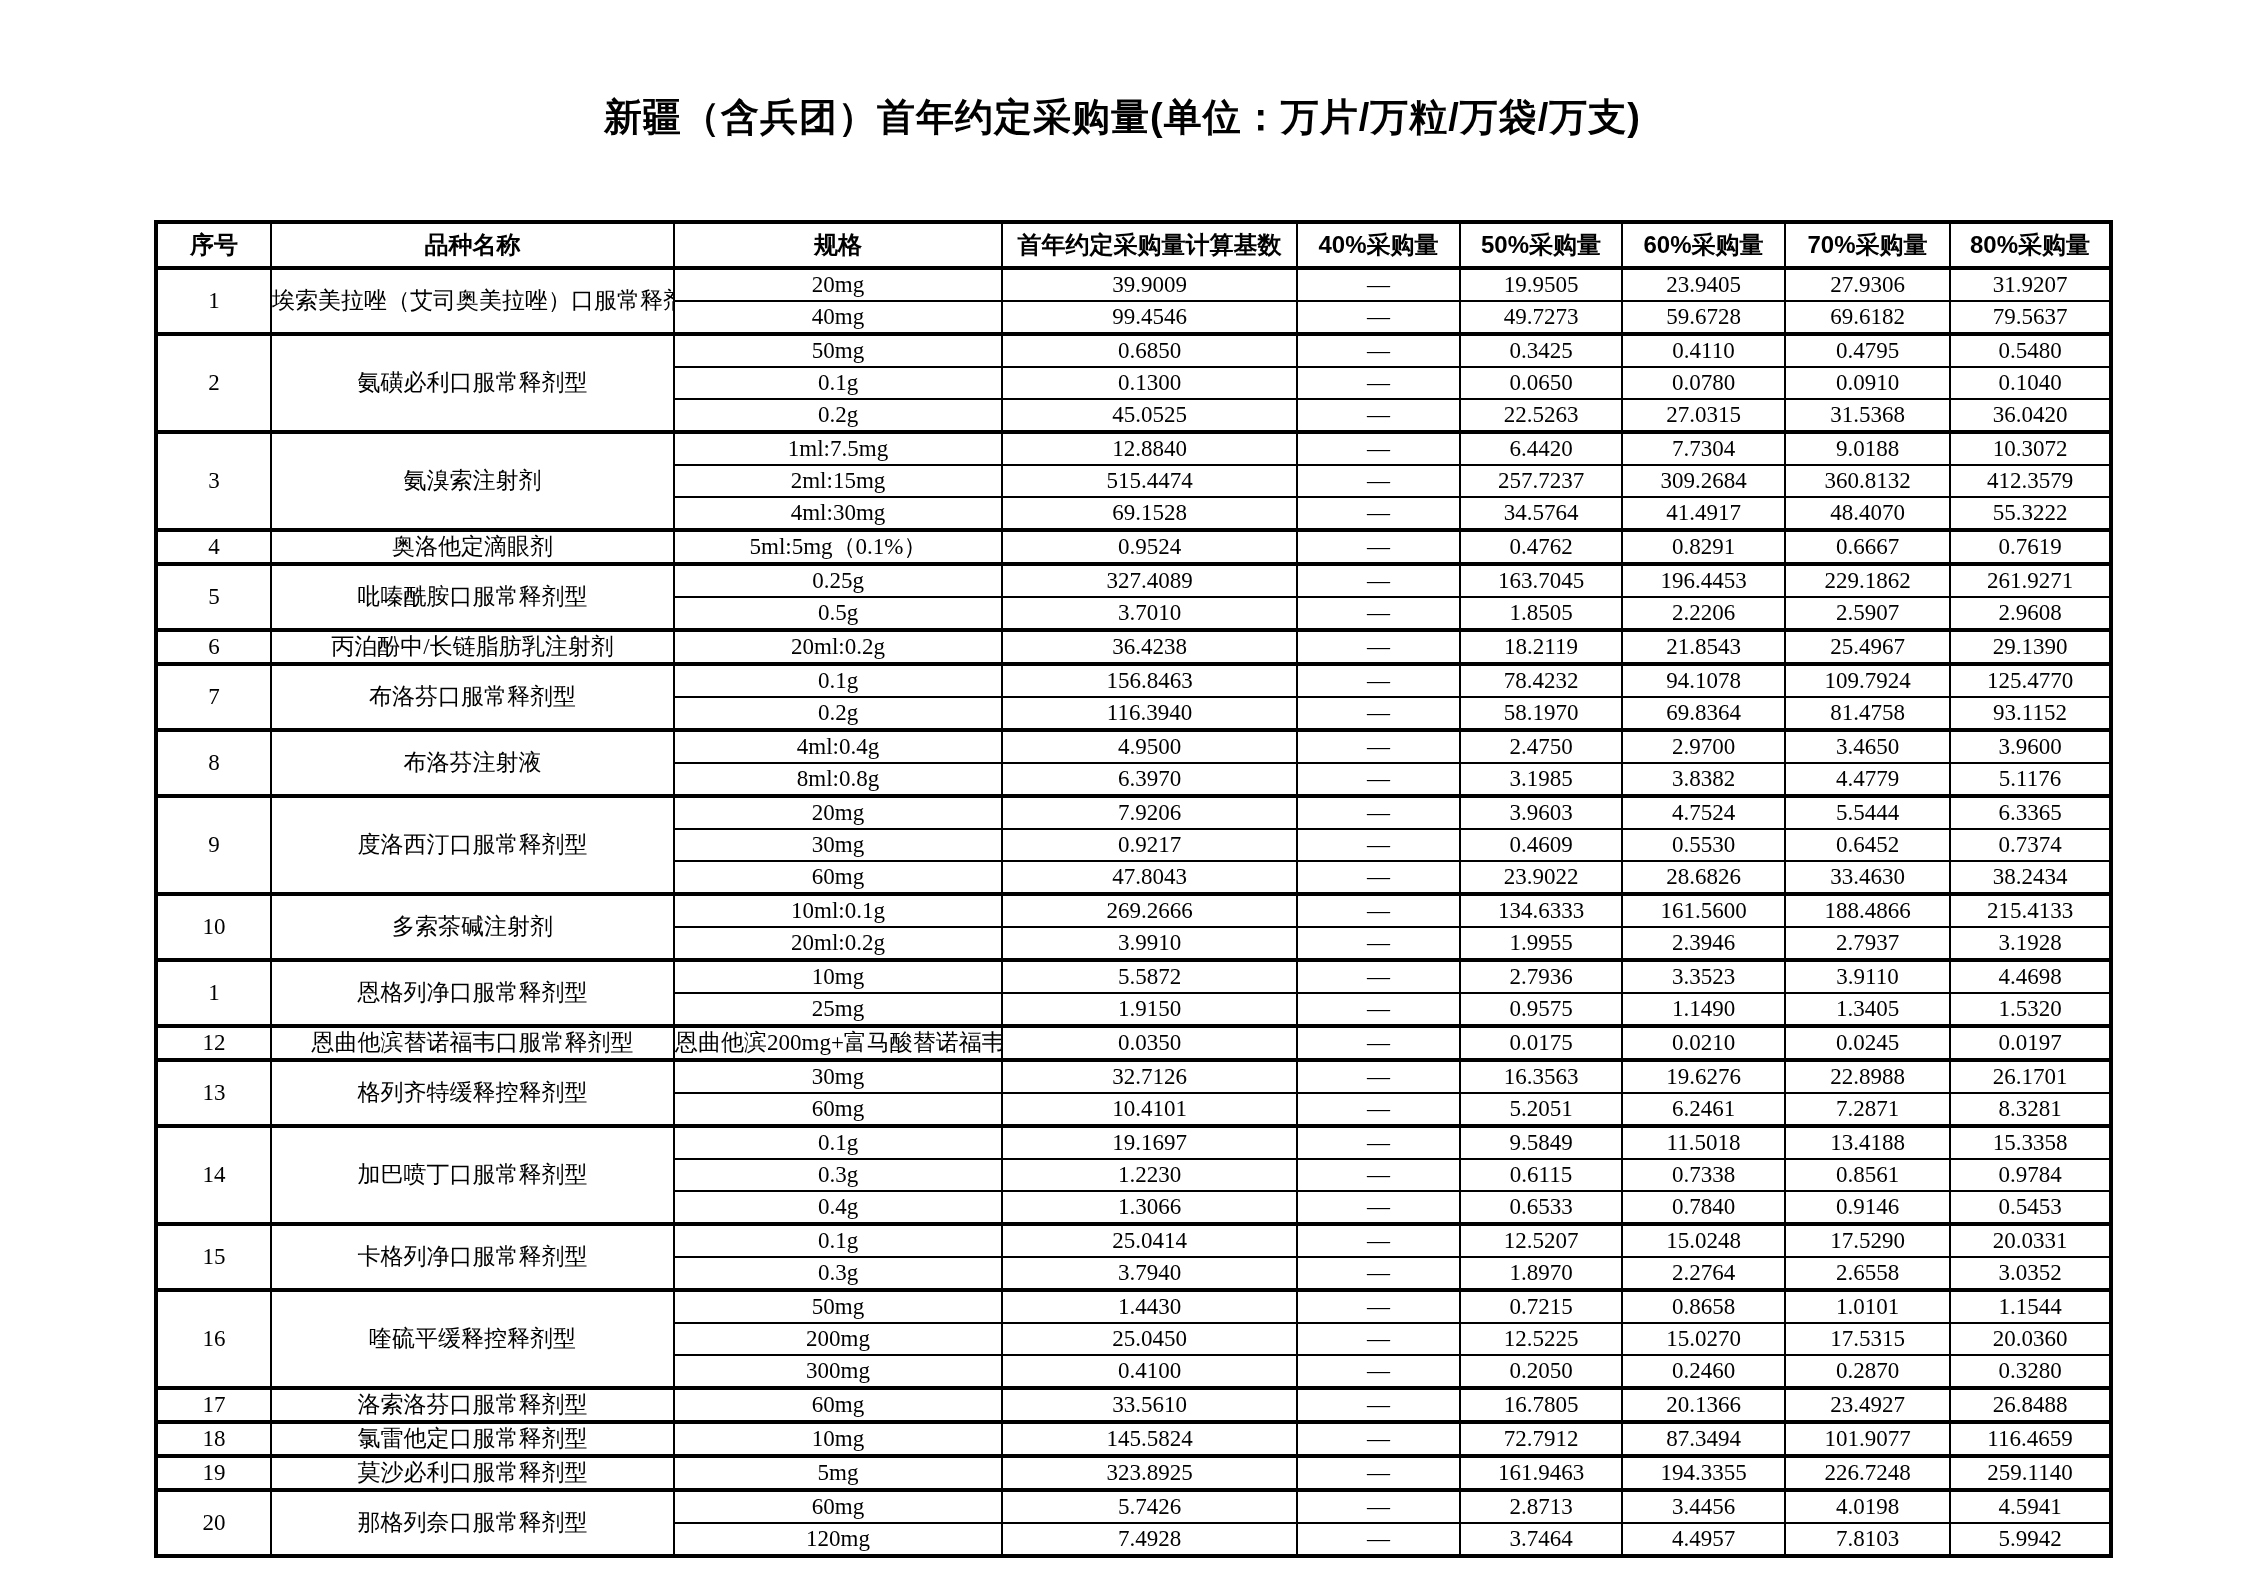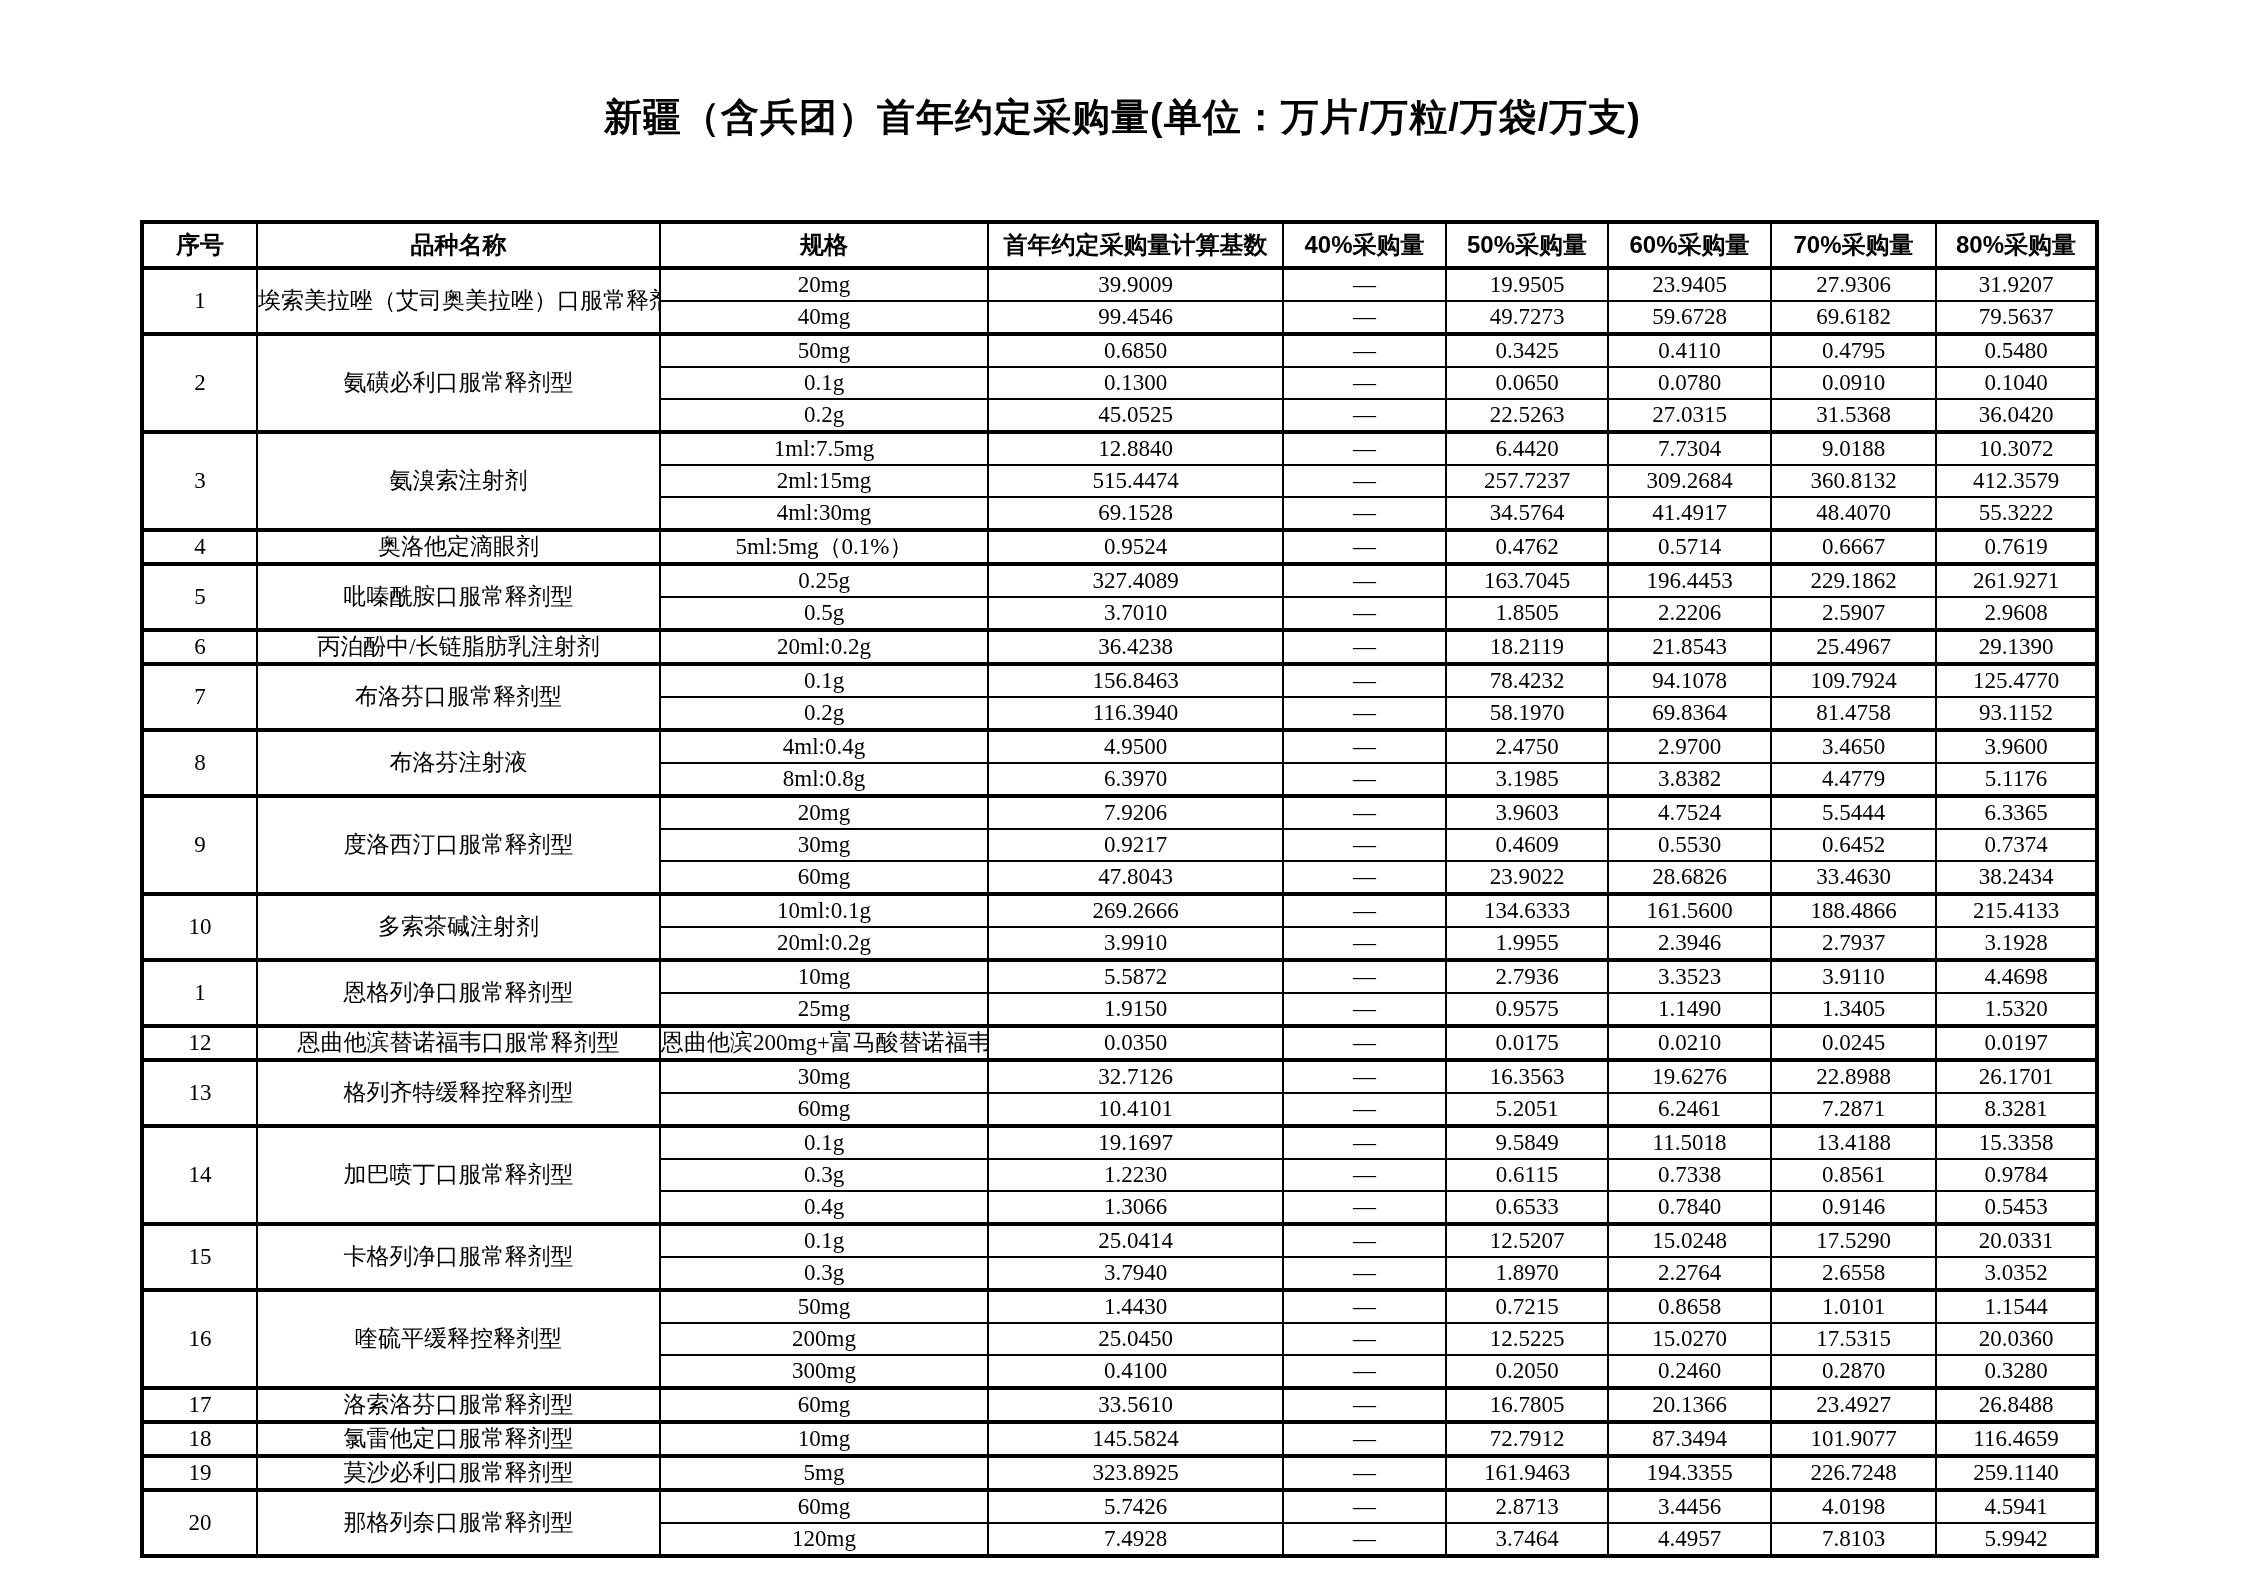--- a/index.html
+++ b/index.html
@@ -8,21 +8,21 @@
     font-family:"Liberation Serif","DejaVu Serif",serif;
     color:#000;
   }
   .page{position:relative;width:2245px;height:1587px;background:#ffffff;overflow:hidden;}
   .page-title{
     position:absolute;top:92px;left:0;right:0;margin:0;
     text-align:center;font-size:38px;font-weight:bold;letter-spacing:1px;
     font-family:"Liberation Sans","DejaVu Sans",sans-serif;
   }
   table.proc{
-    position:absolute;left:140px;top:220px;width:1955px;
+    position:absolute;left:154px;top:220px;width:1955px;
     border-collapse:collapse;table-layout:fixed;
     background:#fff;
   }
   table.proc,table.proc th,table.proc td{border:2px solid #000;}
   table.proc{border:4px solid #000;}
   table.proc th{
     height:42px;padding:0 4px;
     font-family:"Liberation Sans","DejaVu Sans",sans-serif;
     font-weight:bold;font-size:24px;text-align:center;vertical-align:middle;
     border-bottom:4px solid #000;
@@ -149,21 +149,21 @@
           <td class="cell-num">48.4070</td>
           <td class="cell-num">55.3222</td>
         </tr>
         <tr class="group-start">
           <td class="cell-no">4</td>
           <td class="cell-name">奥洛他定滴眼剂</td>
           <td class="cell-spec">5ml:5mg（0.1%）</td>
           <td class="cell-num">0.9524</td>
           <td class="cell-dash">—</td>
           <td class="cell-num">0.4762</td>
-          <td class="cell-num">0.5714</td>
+          <td class="cell-num">0.8291</td>
           <td class="cell-num">0.6667</td>
           <td class="cell-num">0.7619</td>
         </tr>
         <tr class="group-start">
           <td class="cell-no" rowspan="2">5</td>
           <td class="cell-name" rowspan="2">吡嗪酰胺口服常释剂型</td>
           <td class="cell-spec">0.25g</td>
           <td class="cell-num">327.4089</td>
           <td class="cell-dash">—</td>
           <td class="cell-num">163.7045</td>

